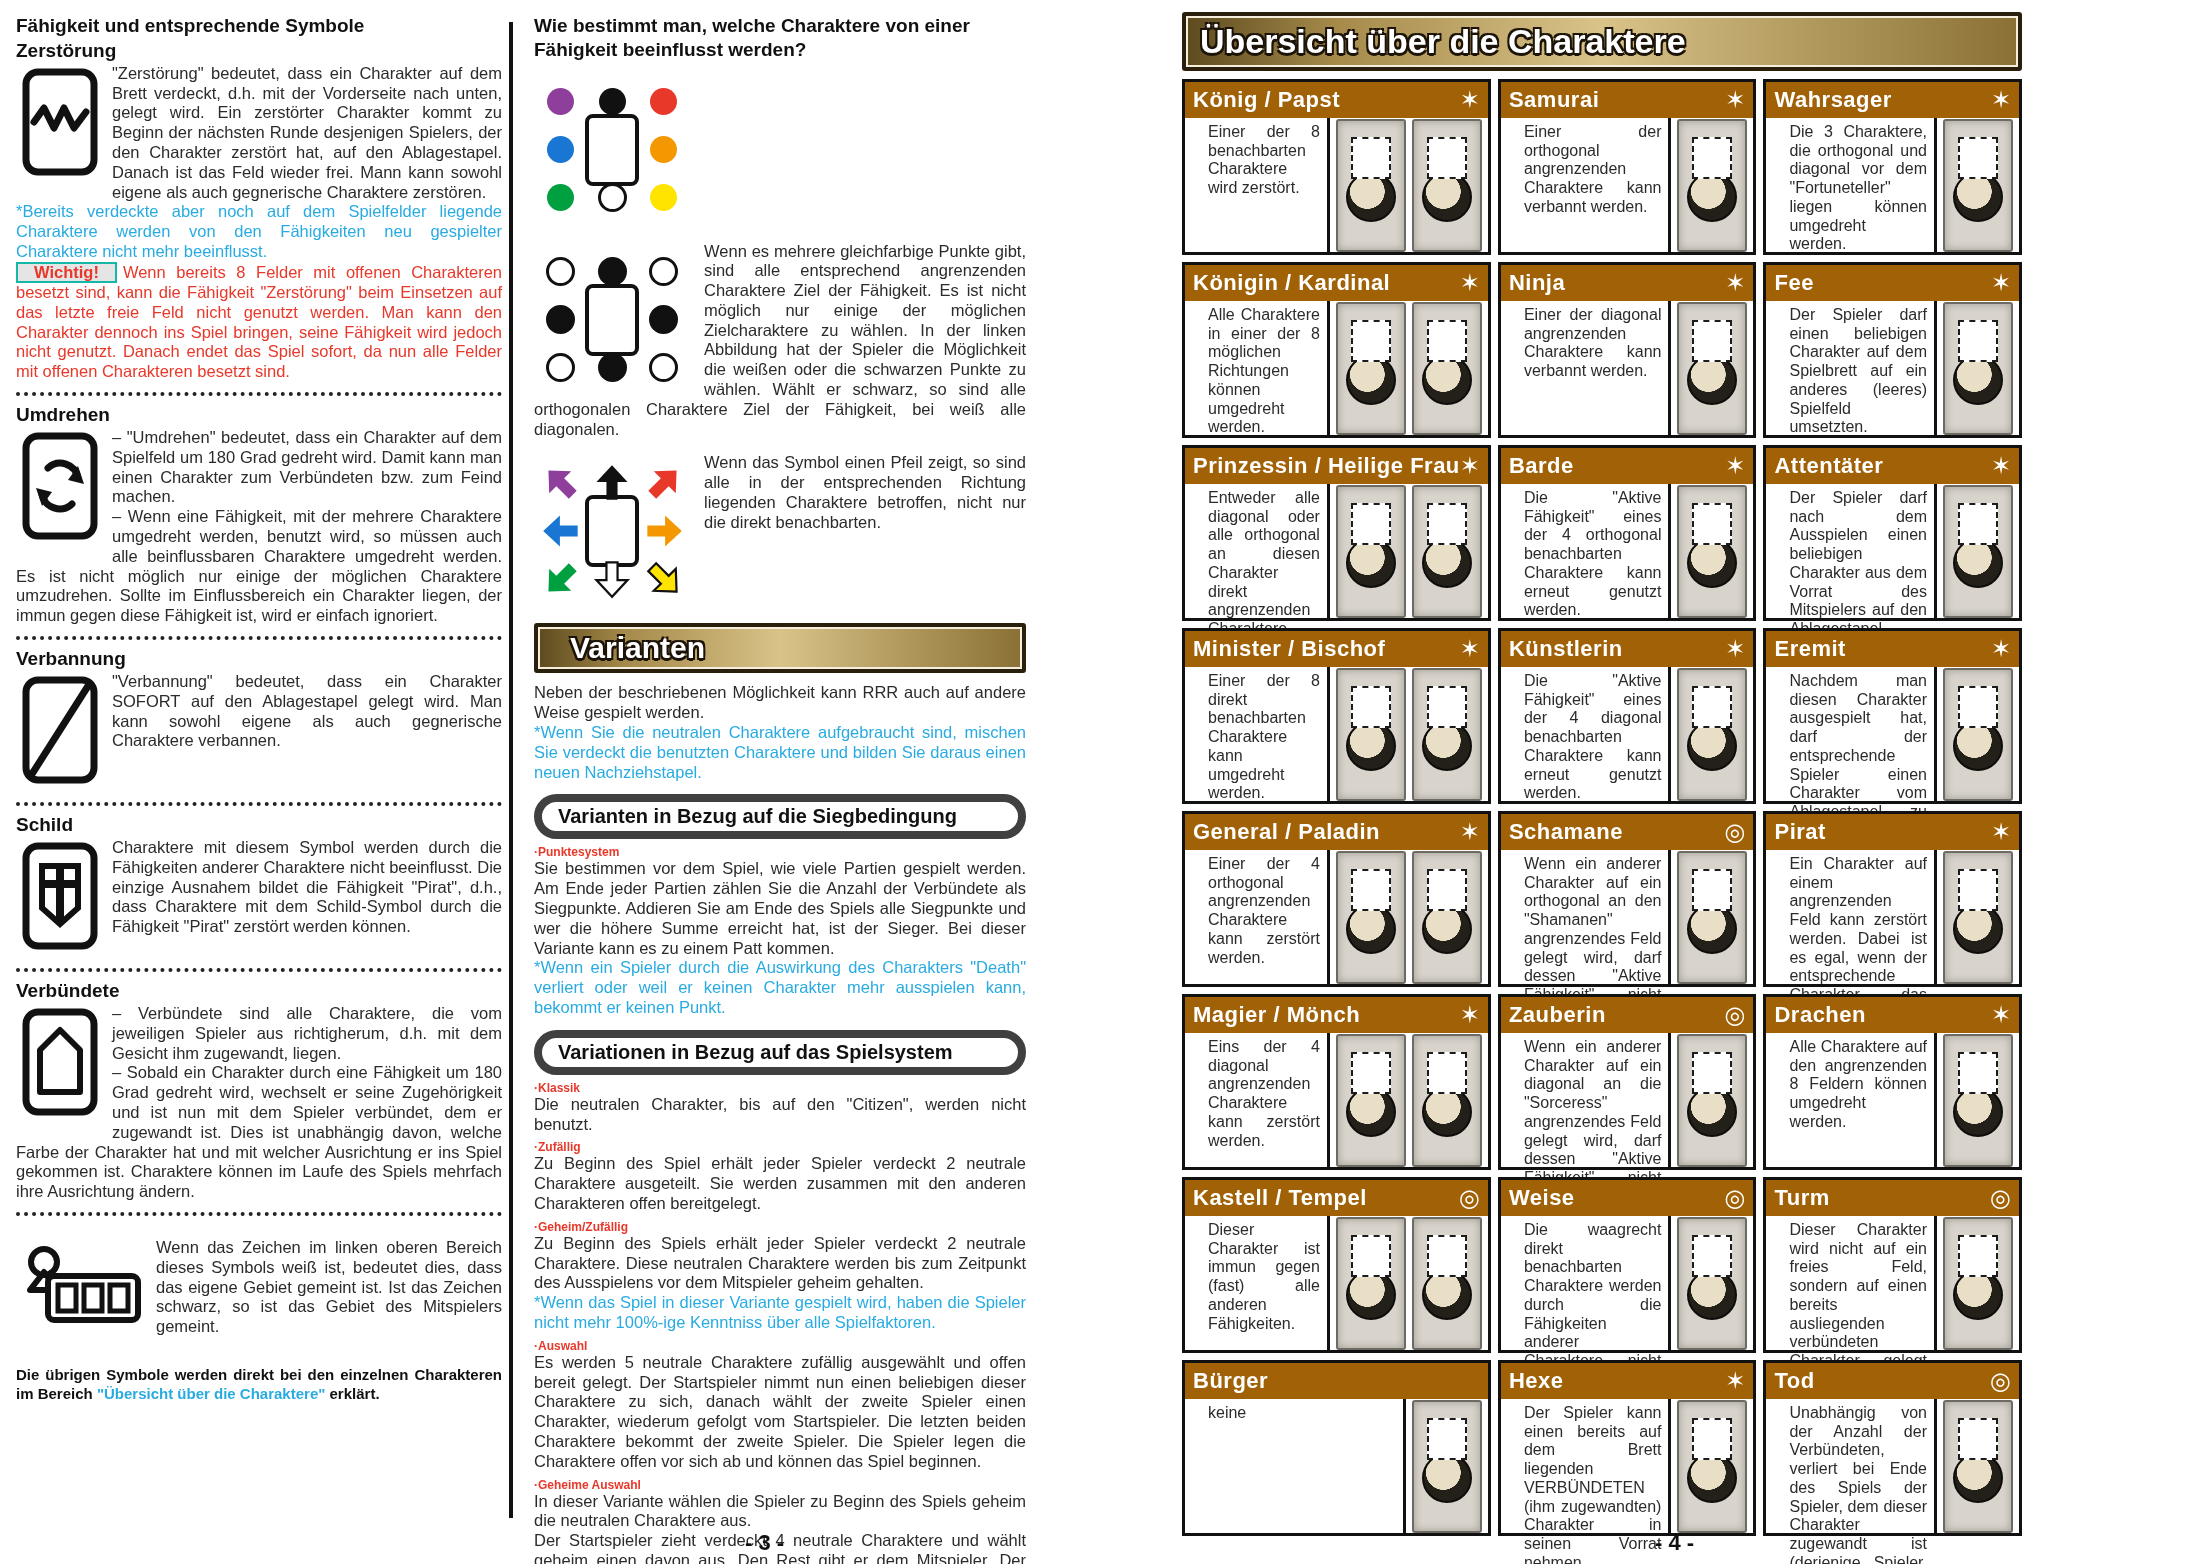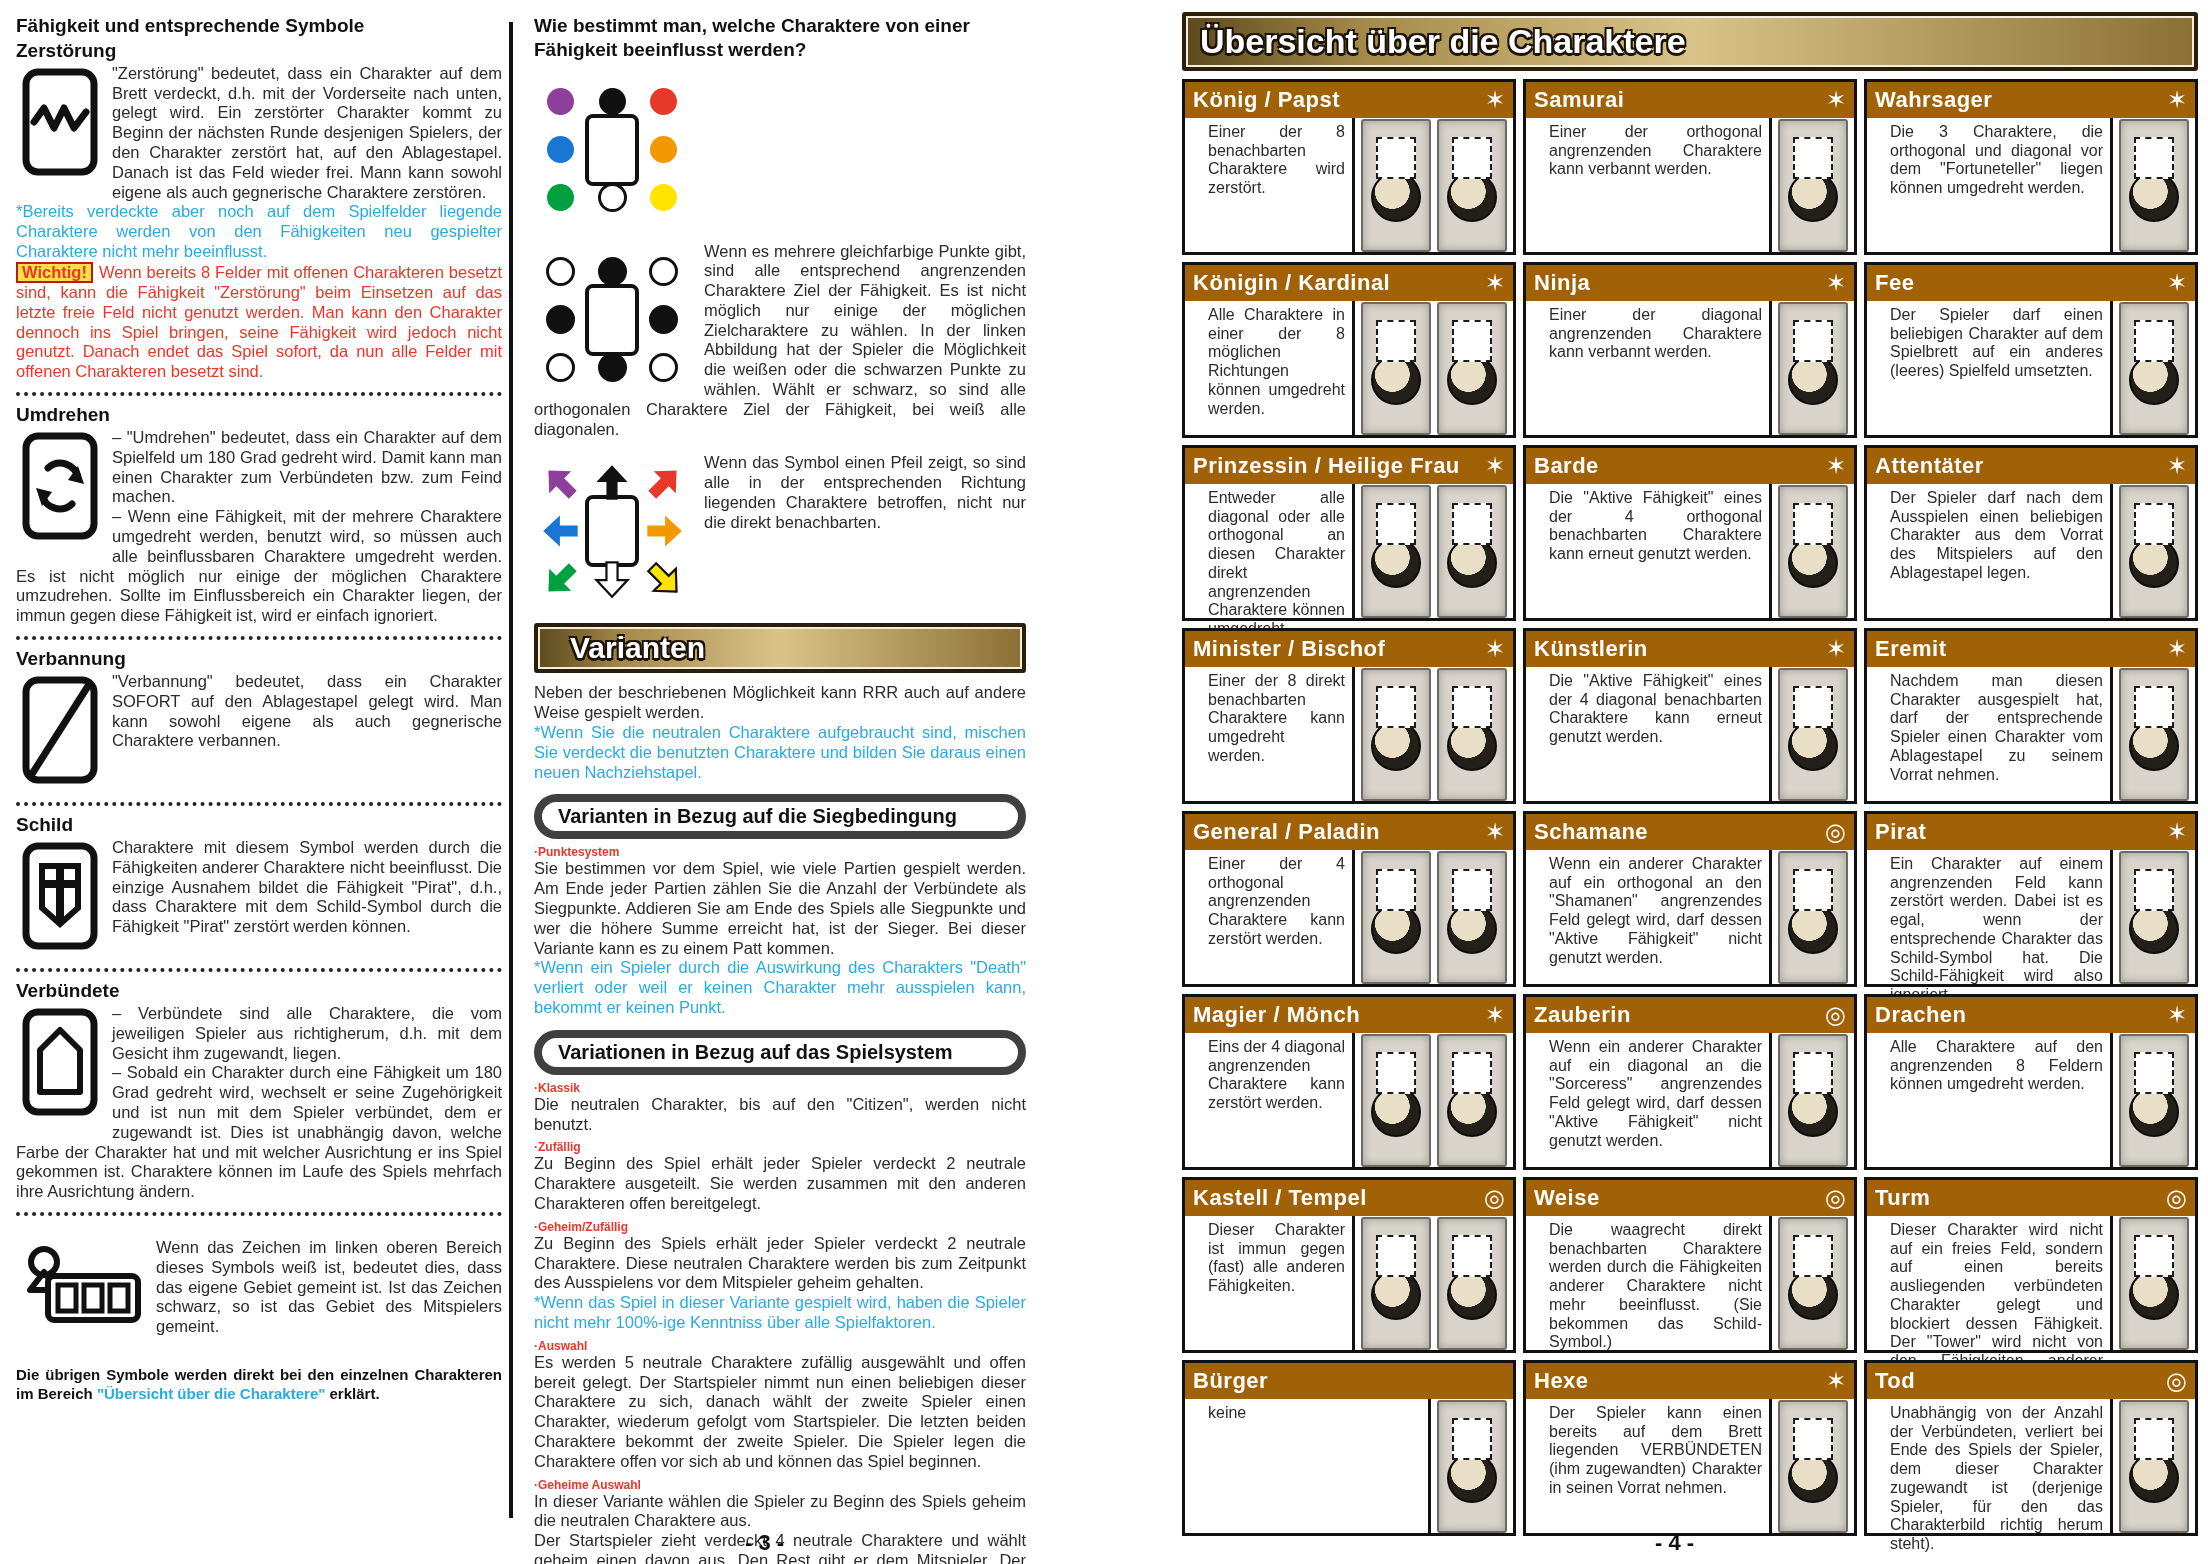--- a/index.html
+++ b/index.html
@@ -7,21 +7,21 @@
        font-family:"Liberation Sans","DejaVu Sans",sans-serif;color:#2b2b2b;overflow:hidden;}
   .col{position:absolute;top:14px;}
   #col1{left:16px;width:486px;}
   #col2{left:534px;width:492px;}
   #vdivider{position:absolute;left:509px;top:22px;width:4px;height:1496px;background:#111;}
   h1.sec{font-size:19px;font-weight:bold;color:#111;margin:0;line-height:1.25;}
   .sect-title{font-size:19px;font-weight:bold;color:#111;margin:2px 0 2px 0;}
   .body-t{font-size:16.5px;line-height:1.2;text-align:justify;color:#2b2b2b;}
   .blue{color:#29abe2;}
   .red{color:#e8382a;}
-  .wichtig{background:#fde047;color:#e8382a;border:2px solid #b91c1c;padding:0 4px;font-weight:bold;display:inline-block;line-height:1.05;margin-right:6px;}
+  .wichtig{background:#e5e5e5;color:#e8382a;border:2px solid #14b8a6;padding:0 16px;font-weight:bold;display:inline-block;line-height:1.05;margin-right:6px;}
   .divider{border:none;border-top:4px dotted #222;margin:10px 0 8px 0;}
   .icon-left{float:left;margin:4px 14px 4px 6px;}
   .media{overflow:visible;}
   .clear{clear:both;}
   .footer-bold{font-size:15px;font-weight:bold;color:#111;line-height:1.25;margin-top:29px;text-align:justify;}
   .pagenum{position:absolute;bottom:8px;font-size:22px;font-weight:bold;color:#111;}
   #pn3{left:745px;}
   #pn4{left:1655px;}
 
   
@@ -36,21 +36,21 @@
 
   
   .banner{border:4px solid #2a1f0d;background:linear-gradient(90deg,#5d4a1e 0%,#a58a4a 18%,#d9c389 50%,#8a7034 100%);
           box-shadow:inset 0 0 0 2px #f5eedd;border-radius:3px;padding:4px 32px;margin:14px 0 10px 0;position:relative;}
   .banner .btxt{font-size:30px;font-weight:bold;color:#fff;
      text-shadow:-2px -2px 0 #1c1408,2px -2px 0 #1c1408,-2px 2px 0 #1c1408,2px 2px 0 #1c1408,0 3px 0 #1c1408;}
   .pill{border:8px solid #404040;border-radius:26px;padding:3px 16px;font-size:20px;font-weight:bold;color:#111;margin:12px 0 6px 0;}
   .subhead{font-size:12px;font-weight:bold;margin:6px 0 0 0;}
 
   
-  #page4{position:absolute;left:1182px;top:12px;width:1016px;}
+  #page4{position:absolute;left:1182px;top:12px;width:840px;}
   #p4banner{margin:0 0 8px 0;padding:6px 14px;}
   #p4banner .btxt{font-size:34px;}
   #chargrid{display:grid;grid-template-columns:repeat(3,1fr);gap:7px;}
   .cell{border:3px solid #111;background:#fff;display:flex;flex-direction:column;height:170px;}
   .cell-head{background:#a16207;color:#fff;display:flex;align-items:center;justify-content:space-between;
              padding:3px 8px 3px 8px;flex:0 0 30px;}
   .cell-title{font-size:22px;font-weight:bold;letter-spacing:.5px;white-space:nowrap;}
   .cell-icon{font-size:24px;line-height:1;}
   .cell-body{display:flex;flex:1;min-height:0;}
   .cell-desc{flex:1;padding:5px 7px;font-size:16px;line-height:1.17;text-align:justify;color:#2b2b2b;margin-left:16px;}

